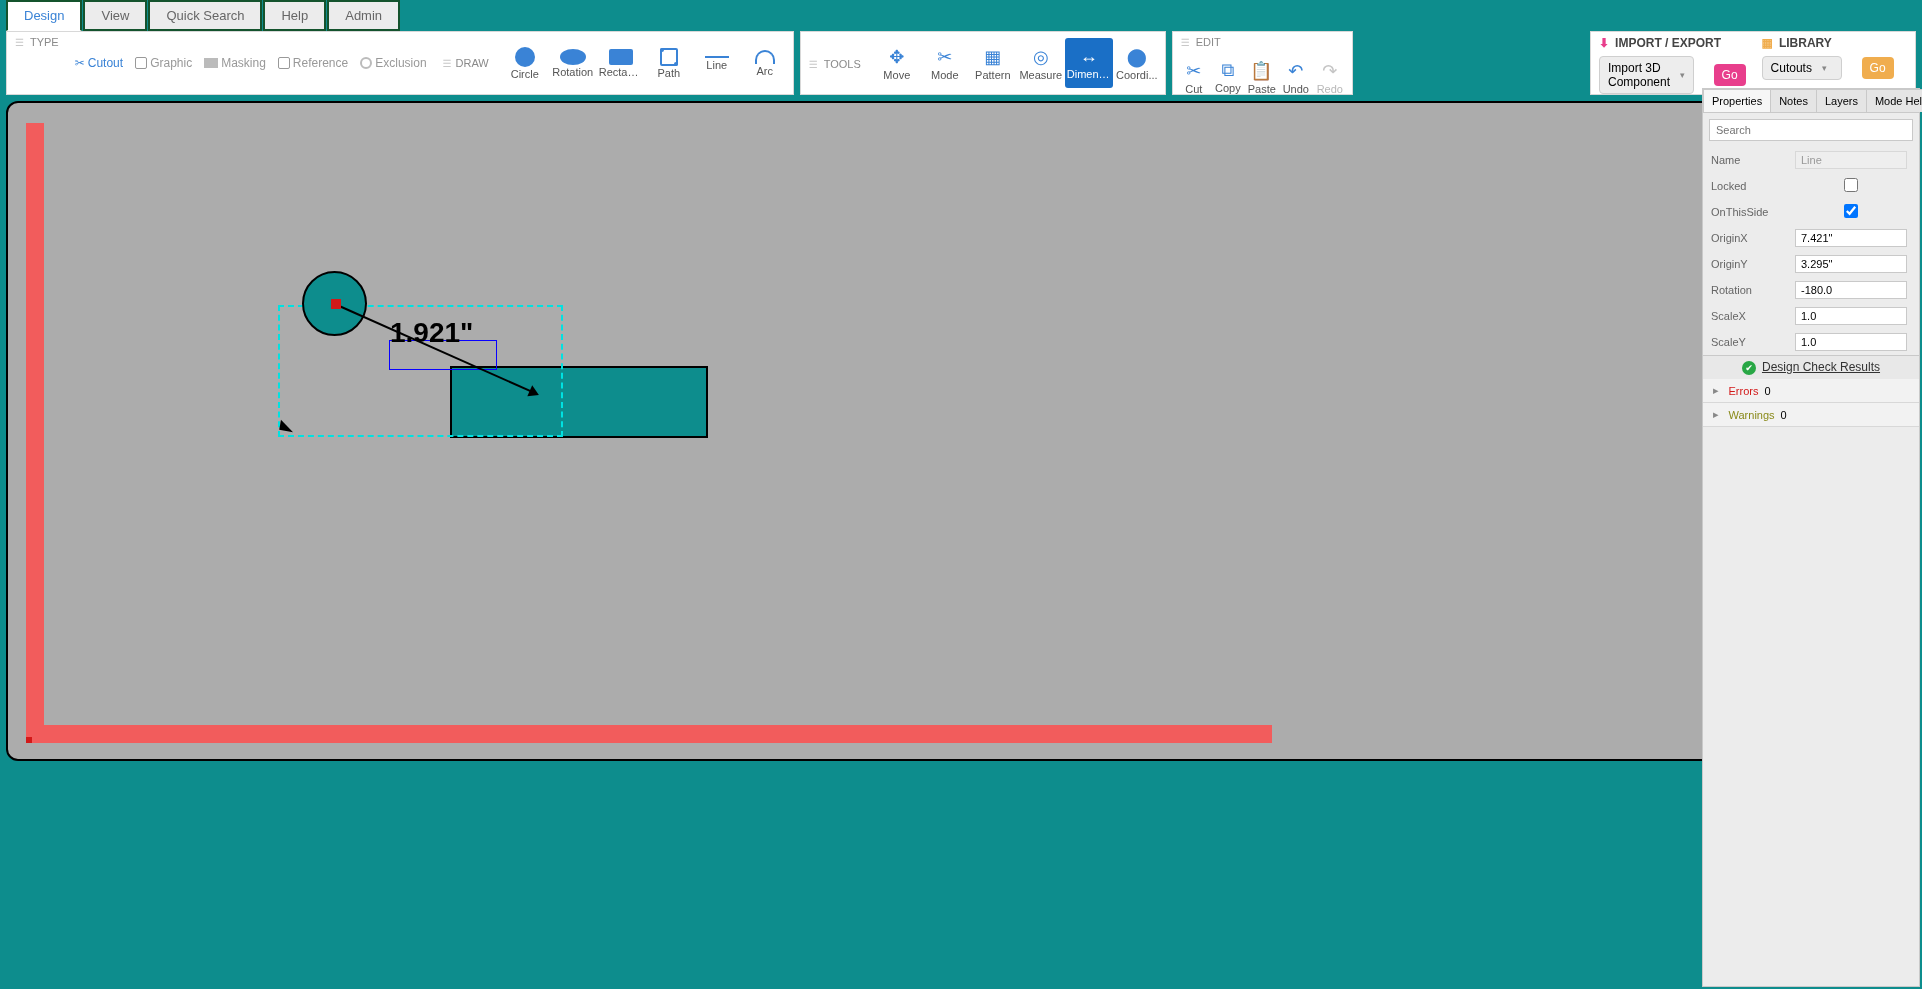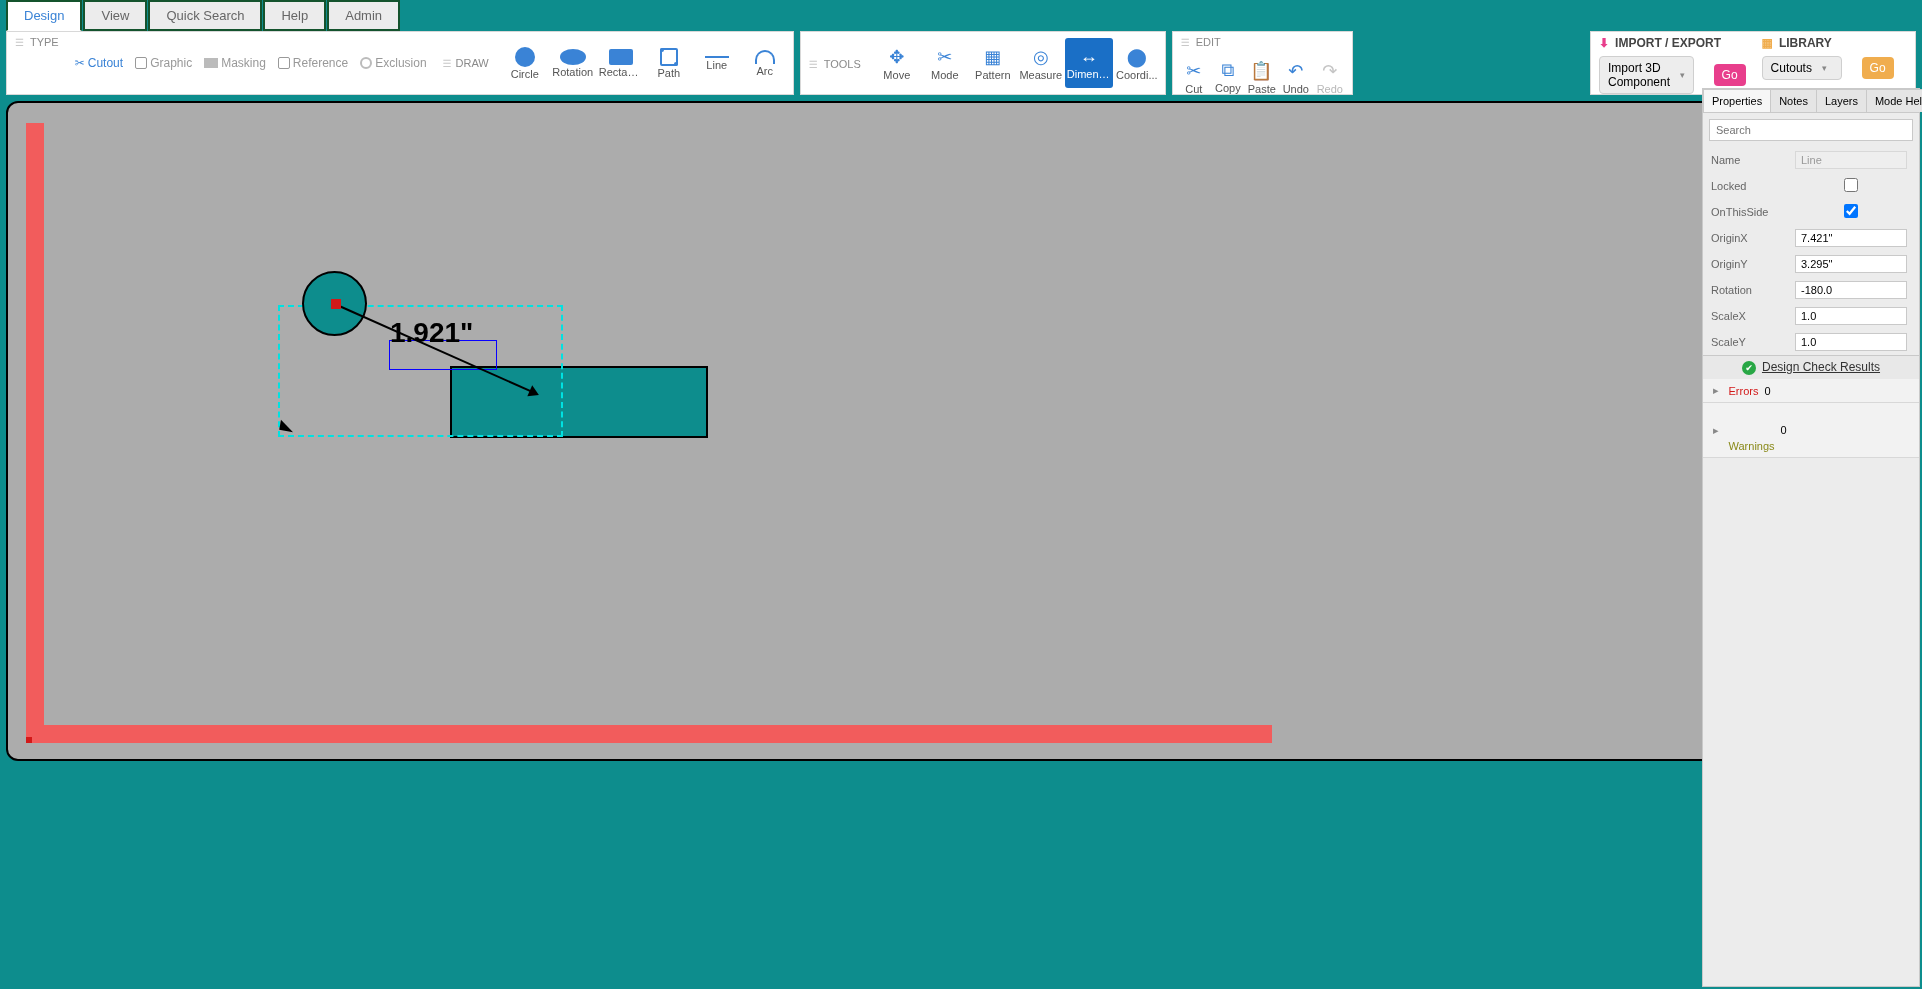--- a/index.html
+++ b/index.html
@@ -470,16 +470,16 @@
   <div class="check-results">
     <span class="check-ok"></span><a>Design Check Results</a>
   </div>
   <div class="err-row">
     <span class="tri-toggle"></span>
     <span style="color:#d21919;">Errors</span>
     <span>0</span>
   </div>
   <div class="err-row">
     <span class="tri-toggle"></span>
-    <span style="color:#8a8a1a;margin-top:32px;">Warnings</span>
+    <span style="color:#8a8a1a;">Warnings</span>
     <span>0</span>
   </div>
 </div>
 
 </body></html>

